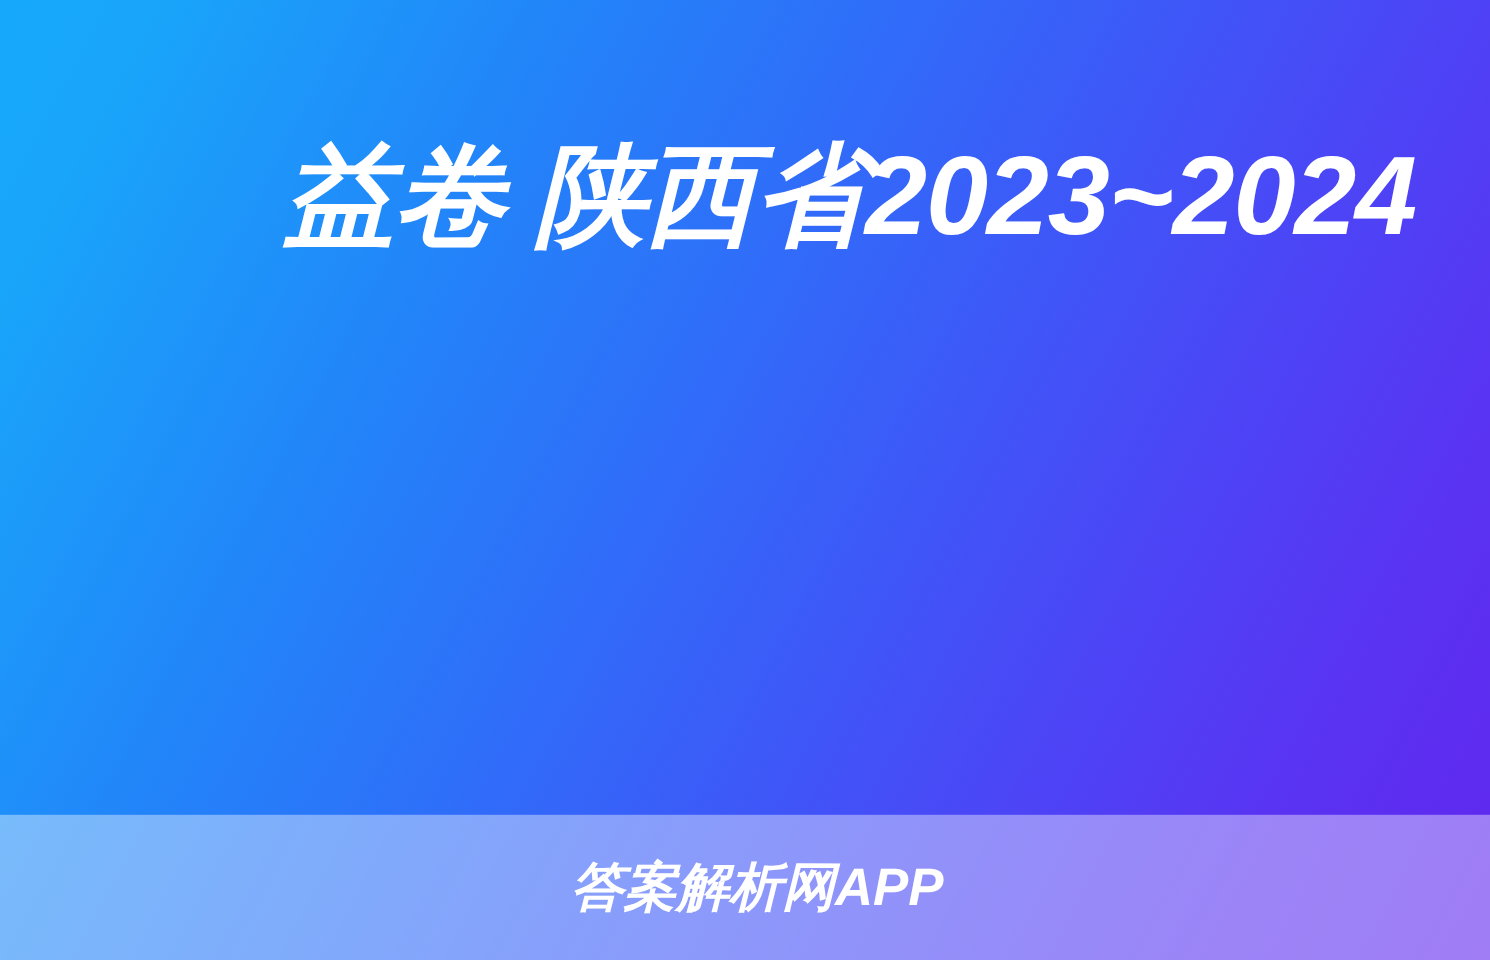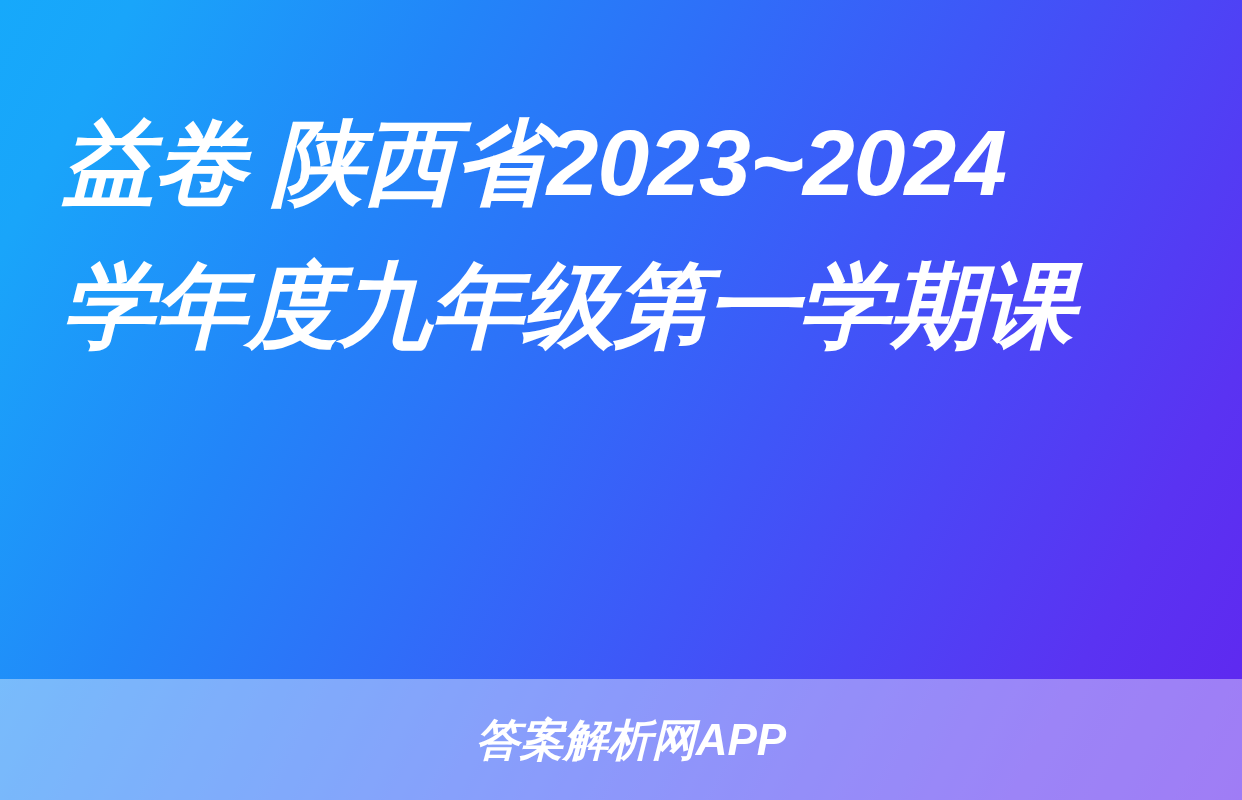--- a/index.html
+++ b/index.html
@@ -24,21 +24,21 @@
     font-family: "Liberation Sans", "DejaVu Sans", sans-serif;
     -webkit-font-smoothing: antialiased;
   }
   #title-block {
     position: absolute;
     left: 0;
     right: 0;
     top: 92px;
     padding: 0 62px;
     box-sizing: border-box;
-    text-align: left;
+    text-align: right;
   }
   .title-line {
     display: block;
     color: #ffffff;
     font-size: 93px;
     line-height: 143px;
     font-weight: 700;
     font-style: italic;
     letter-spacing: -1px;
     white-space: nowrap;
@@ -66,20 +66,19 @@
     white-space: nowrap;
   }
 </style>
 </head>
 <body>
 
 <div id="poster">
 
   <div id="title-block">
     <span class="title-line">益卷 陕西省2023~2024</span>
-    <span class="title-line">学年度九年级第一学期课</span>
   </div>
 
   <div id="footer-band">
     <span id="footer-text">答案解析网APP</span>
   </div>
 
 </div>
 
 </body></html>

